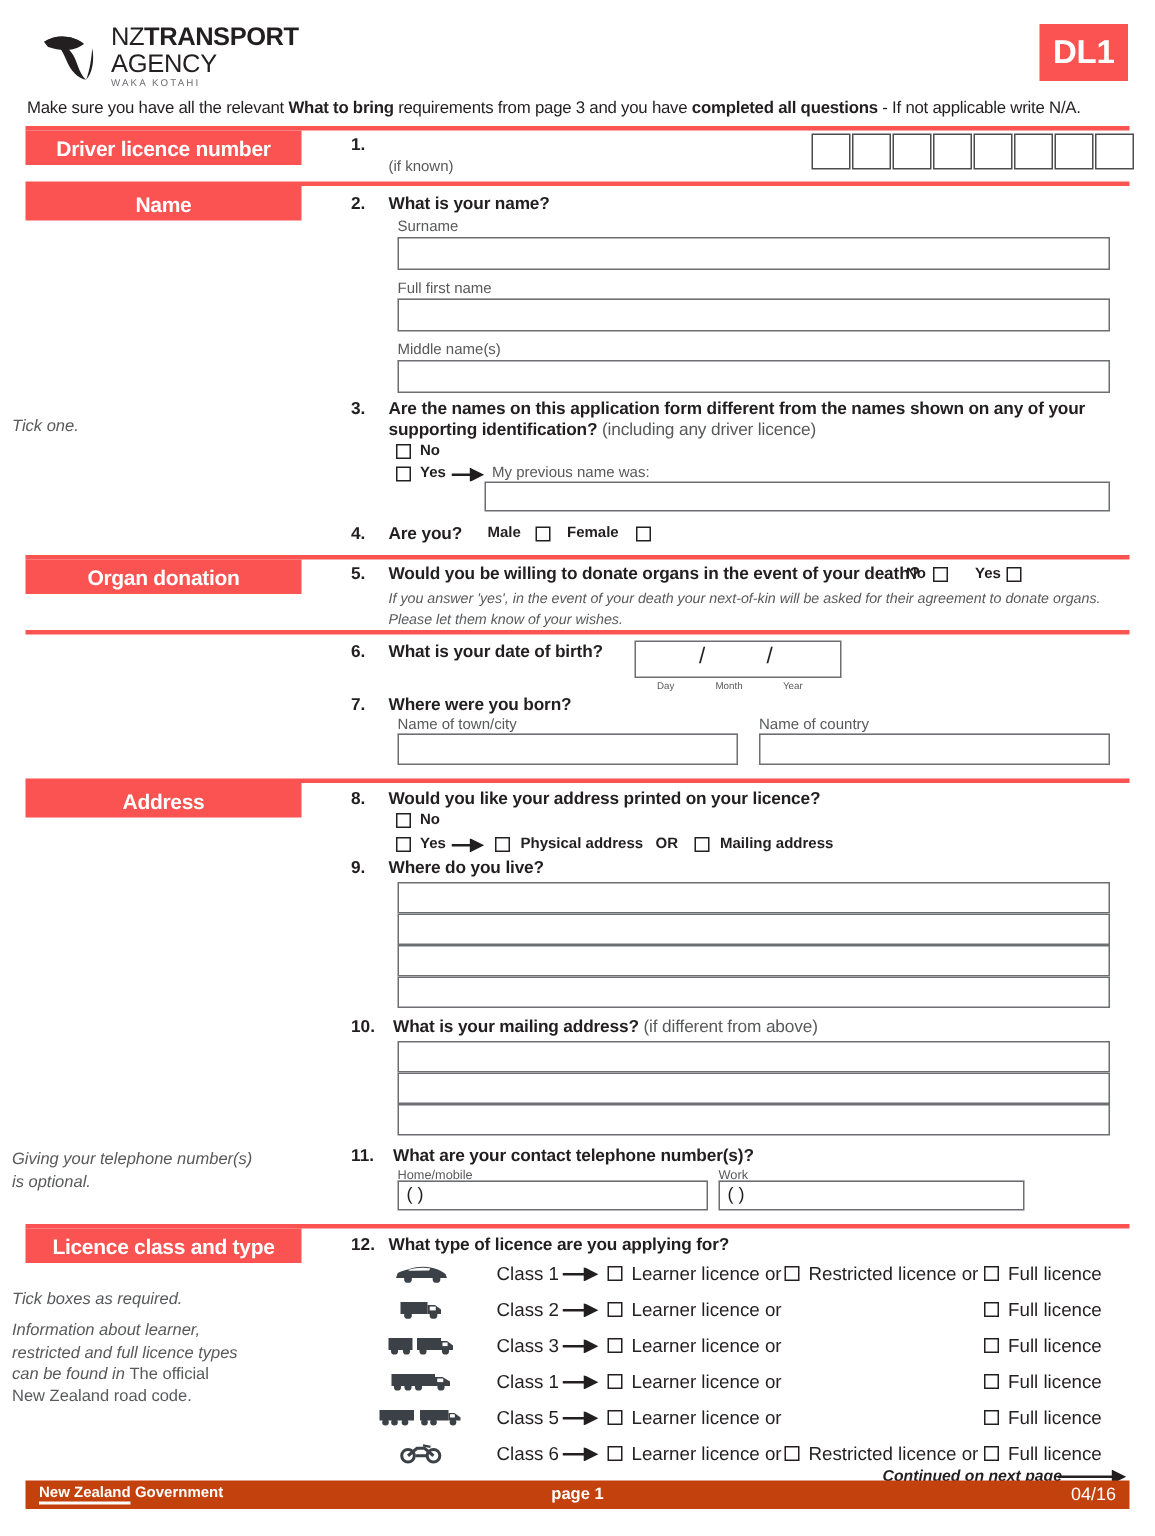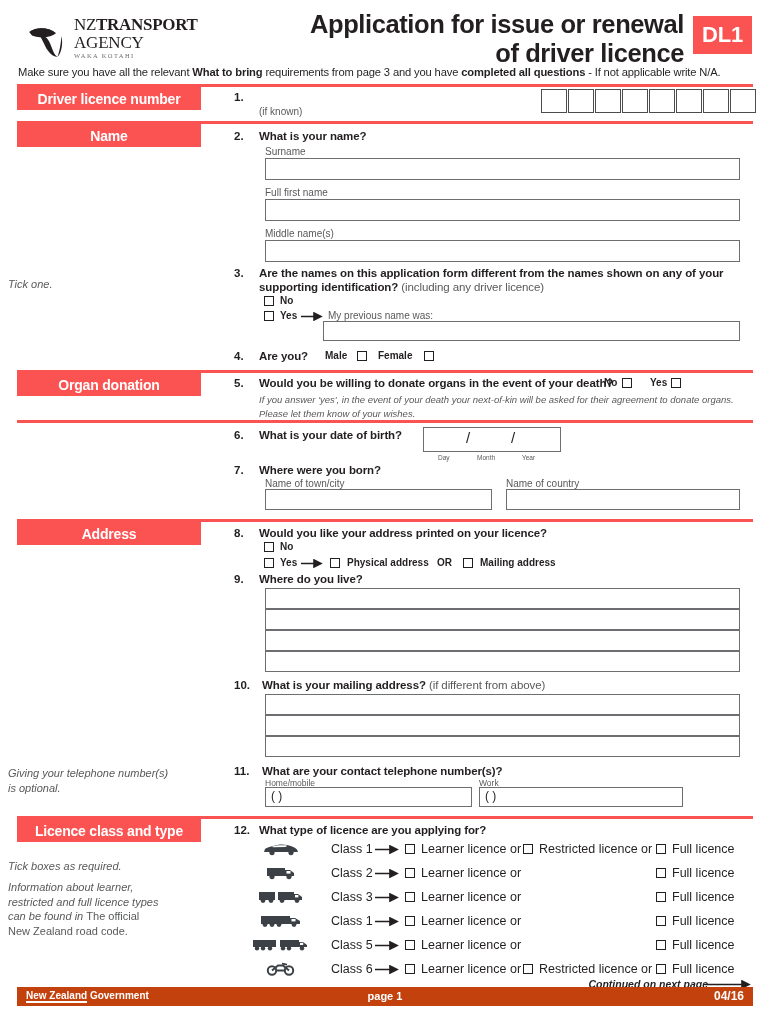--- a/index.html
+++ b/index.html
@@ -7,21 +7,21 @@
     width: 770px; height: 1024px;
     background: #ffffff;
     font-family: "Liberation Sans", sans-serif;
     color: #231f20;
     overflow: hidden;
   }
   .page { position: relative; width: 770px; height: 1024px; }
 
   
   .header { position: relative; height: 68px; }
-  .logo { position: absolute; left: 28px; top: 14px; display: flex; align-items: flex-end; font-family: Liberation Serif, serif; }
+  .logo { position: absolute; left: 28px; top: 14px; display: flex; align-items: center; }
   .logo-mark { width: 42px; height: 38px; margin-right: 4px; }
   .logo-words { padding-top: 2px; line-height: 1; }
   .logo-l1 { font-size: 17px; letter-spacing: -0.3px; color: #231f20; }
   .logo-l1 .lt { font-weight: 400; }
   .logo-l1 .bd { font-weight: 700; }
   .logo-l2 { font-size: 17px; font-weight: 400; color: #231f20; margin-top: 1px; letter-spacing: -0.2px;}
   .logo-l3 { font-size: 6.5px; letter-spacing: 1.4px; color: #6d6e71; margin-top: 2px; }
 
   .title {
     position: absolute; right: 86px; top: 10px;
@@ -88,21 +88,21 @@
   }
 
   
   .footer {
     position: absolute; left: 17px; right: 17px; bottom: 18px; height: 19px;
     background: #c2410c; color: #fff;
   }
   .footer-left { position: absolute; left: 9px; top: 3px; font-size: 10px; font-weight: 600; }
   .footer-left .u { border-bottom: 2.5px double #fff; padding-bottom: 0px; font-weight: 700;}
   .footer-center { position: absolute; left: 0; right: 0; top: 3px; text-align: center; font-size: 11px; font-weight: 700; }
-  .footer-right { position: absolute; right: 9px; top: 2px; font-size: 12px; font-weight: 700; }
+  .footer-right { position: absolute; right: 9px; top: 2px; font-size: 12px; font-weight: 400; }
 </style>
 </head>
 <body>
 
 <div class="page">
 
   <div class="header">
     <div class="logo">
       <svg class="logo-mark" viewBox="0 0 60 54">
         <path d="M2 14 C14 6, 30 8, 40 16 C30 12, 16 12, 6 19 Z" fill="#231f20"></path>
@@ -112,24 +112,20 @@
       </svg>
       <div class="logo-words">
         <div class="logo-l1">
           <span class="lt">NZ</span><span class="bd">TRANSPORT</span>
         </div>
         <div class="logo-l2">AGENCY</div>
         <div class="logo-l3">WAKA KOTAHI</div>
       </div>
     </div>
 
-    <div class="title">
-      <div>Application for issue or renewal</div>
-      <div>of driver licence</div>
-    </div>
 
     <div class="dl-badge">DL1</div>
   </div>
 
   <div class="makesure">
     <span>Make sure you have all the relevant </span><b>What to bring</b><span> requirements from page 3 and you have </span><b>completed all questions</b><span> - If not applicable write N/A.</span>
   </div>
 
   <div class="rule" style="top:84px"></div>
   <div class="sec-bar" style="top:87px">Driver licence number</div>

